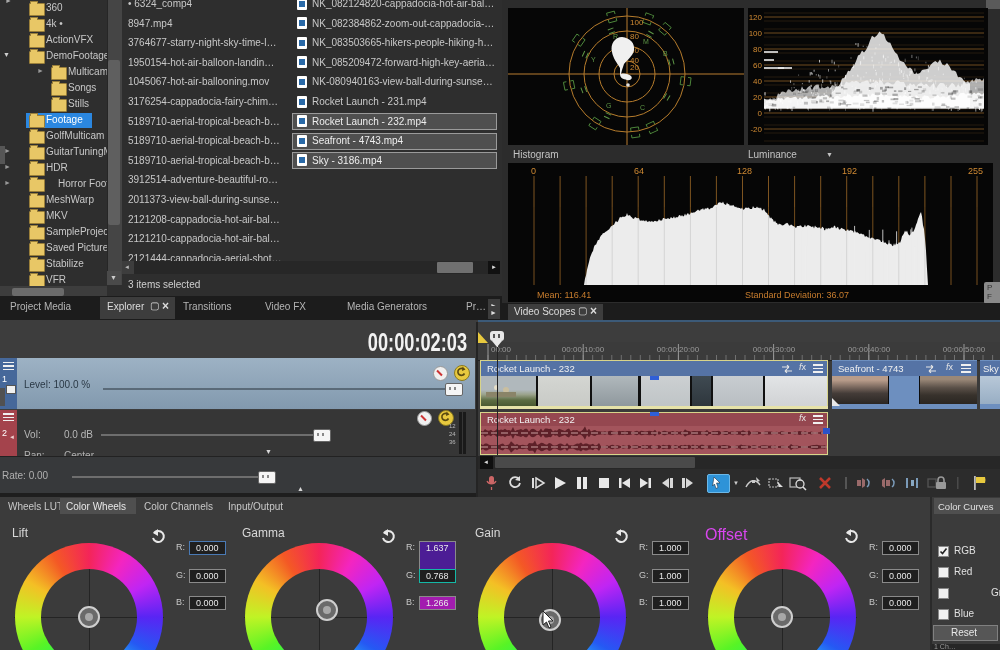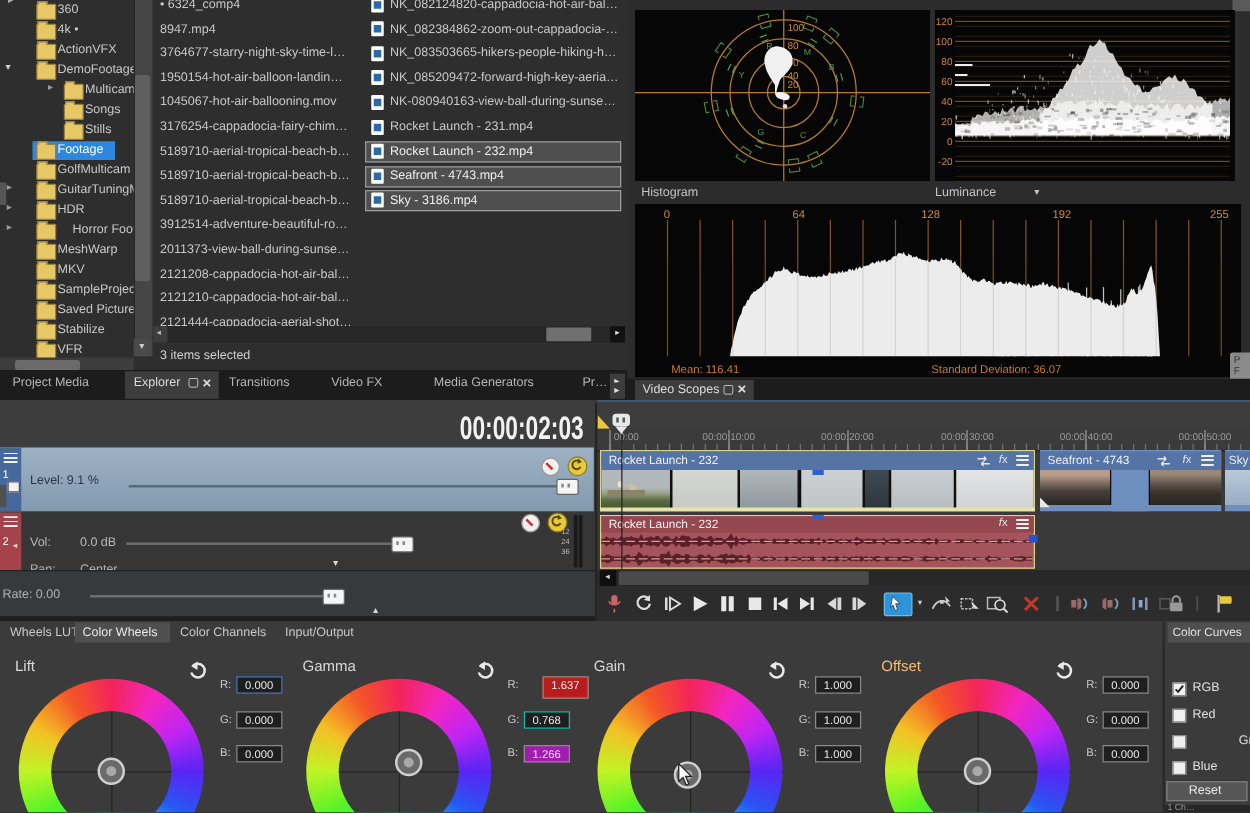--- a/index.html
+++ b/index.html
@@ -809,21 +809,21 @@
       <div style="position:absolute;left:2px;top:3px;font-size:7px;color:#ddd;font-weight:normal;white-space:nowrap;">►</div>
     </div>
 <div style="position:absolute;left:0;top:320px;width:1000px;height:177px;background:#3d3d3d;"></div>
 <div style="position:absolute;left:478px;top:320px;width:522px;height:2px;background:#3c5a78;"></div>
 <div style="position:absolute;left:280px;top:329px;width:187px;text-align:right;font-size:26px;line-height:26px;color:#f2f2f2;font-weight:bold;transform:scaleX(0.7);transform-origin:100% 50%;">00:00:02:03</div>
 <div style="position:absolute;left:0;top:358px;width:475px;height:51px;background:linear-gradient(#9db2c4,#8299ae);"></div>
 <div style="position:absolute;left:0;top:358px;width:17px;height:51px;background:#46689a;"></div>
 <div class="ham" style="left:3px;top:362px;width:11px;height:10px;"></div>
 <div style="position:absolute;left:2px;top:374px;font-size:9px;color:#fff;font-weight:normal;white-space:nowrap;">1</div>
 <div style="position:absolute;left:6px;top:385px;width:8px;height:7px;background:#f0f0f0;border:1px solid #555;"></div>
-<div style="position:absolute;left:24px;top:379px;font-size:10px;color:#2a3845;font-weight:normal;white-space:nowrap;">Level: 9.1 %</div>
+<div style="position:absolute;left:24px;top:379px;font-size:10px;color:#2a3845;font-weight:normal;white-space:nowrap;">Level: 100.0 %</div>
 <div style="position:absolute;left:103px;top:388px;width:352px;height:2px;background:#5a6a78;"></div>
 <div style="position:absolute;left:445px;top:383px;width:16px;height:11px;background:#f5f5f5;border:1px solid #666;border-radius:2px;">
       <div style="position:absolute;left:3px;top:3px;width:2px;height:3px;background:#888;"></div>
       <div style="position:absolute;left:8px;top:3px;width:2px;height:3px;background:#888;"></div>
     </div>
 <div style="position:absolute;left:433px;top:366px;width:13px;height:13px;border-radius:50%;background:#f0f0f0;border:1px solid #999;">
       <div style="position:absolute;left:2px;top:5px;width:7px;height:2px;background:#c33;transform:rotate(45deg);"></div>
     </div>
 <div style="position:absolute;left:454px;top:365px;width:14px;height:14px;border-radius:50%;background:#e8c93e;border:1px solid #8a7a20;">
       <svg width="14" height="14" style="position:absolute;left:-1px;top:-1px;">
@@ -1150,21 +1150,21 @@
     </svg>
 <div style="position:absolute;left:319px;top:543px;width:1px;height:107px;background:#242424;"></div>
 <div style="position:absolute;left:244px;top:617px;width:150px;height:1px;background:#242424;"></div>
 <div style="position:absolute;left:245px;top:543px;width:148px;height:148px;border-radius:50%;background:conic-gradient(from 0deg,hsl(345,90%,55%) 0deg,hsl(315,90%,55%) 30deg,hsl(285,90%,55%) 60deg,hsl(255,90%,55%) 90deg,hsl(225,90%,55%) 120deg,hsl(195,90%,55%) 150deg,hsl(165,90%,55%) 180deg,hsl(135,90%,55%) 210deg,hsl(105,90%,55%) 240deg,hsl(75,90%,55%) 270deg,hsl(45,90%,55%) 300deg,hsl(15,90%,55%) 330deg,hsl(345,90%,55%) 360deg);"></div>
 <div style="position:absolute;left:271px;top:569px;width:96px;height:96px;border-radius:50%;background:#3b3b3b;"></div>
 <div style="position:absolute;left:319px;top:569px;width:1px;height:96px;background:#242424;"></div>
 <div style="position:absolute;left:271px;top:617px;width:96px;height:1px;background:#242424;"></div>
 <div style="position:absolute;left:316px;top:599px;width:22px;height:22px;border-radius:50%;background:#6a6a6a;border:2px solid #cfcfcf;box-sizing:border-box;"></div>
 <div style="position:absolute;left:323px;top:606px;width:8px;height:8px;border-radius:50%;background:#a8a8a8;"></div>
 <div style="position:absolute;left:406px;top:542.0px;font-size:9px;color:#c8c8c8;font-weight:normal;white-space:nowrap;">R:</div>
-<div style="position:absolute;left:419px;top:541.0px;width:37px;height:18px;background:#b91c1c;border:1px solid #8a8a8a;box-sizing:border-box;margin-left:15px;">
+<div style="position:absolute;left:419px;top:541.0px;width:37px;height:29px;background:#4c1d95;border:1px solid #8a8a8a;box-sizing:border-box;">
       <div style="position:absolute;left:6px;top:1px;font-size:9px;color:#e8e8e8;font-weight:normal;white-space:nowrap;">1.637</div>
     </div>
 <div style="position:absolute;left:406px;top:569.5px;font-size:9px;color:#c8c8c8;font-weight:normal;white-space:nowrap;">G:</div>
 <div style="position:absolute;left:419px;top:568.5px;width:37px;height:14px;background:#1f1f1f;border:1px solid #14b8a6;box-sizing:border-box;">
       <div style="position:absolute;left:6px;top:1px;font-size:9px;color:#e8e8e8;font-weight:normal;white-space:nowrap;">0.768</div>
     </div>
 <div style="position:absolute;left:406px;top:597.0px;font-size:9px;color:#c8c8c8;font-weight:normal;white-space:nowrap;">B:</div>
 <div style="position:absolute;left:419px;top:596.0px;width:37px;height:14px;background:#a21caf;border:1px solid #8a8a8a;box-sizing:border-box;">
       <div style="position:absolute;left:6px;top:1px;font-size:9px;color:#e8e8e8;font-weight:normal;white-space:nowrap;">1.266</div>
     </div>
@@ -1188,21 +1188,21 @@
       <div style="position:absolute;left:6px;top:1px;font-size:9px;color:#e8e8e8;font-weight:normal;white-space:nowrap;">1.000</div>
     </div>
 <div style="position:absolute;left:639px;top:569.5px;font-size:9px;color:#c8c8c8;font-weight:normal;white-space:nowrap;">G:</div>
 <div style="position:absolute;left:652px;top:568.5px;width:37px;height:14px;background:#1f1f1f;border:1px solid #8a8a8a;box-sizing:border-box;">
       <div style="position:absolute;left:6px;top:1px;font-size:9px;color:#e8e8e8;font-weight:normal;white-space:nowrap;">1.000</div>
     </div>
 <div style="position:absolute;left:639px;top:597.0px;font-size:9px;color:#c8c8c8;font-weight:normal;white-space:nowrap;">B:</div>
 <div style="position:absolute;left:652px;top:596.0px;width:37px;height:14px;background:#1f1f1f;border:1px solid #8a8a8a;box-sizing:border-box;">
       <div style="position:absolute;left:6px;top:1px;font-size:9px;color:#e8e8e8;font-weight:normal;white-space:nowrap;">1.000</div>
     </div>
-<div style="position:absolute;left:705px;top:526px;font-size:12px;color:#fdba74;font-weight:normal;white-space:nowrap;">Offset</div>
+<div style="position:absolute;left:705px;top:526px;font-size:16px;color:#d946ef;font-weight:normal;white-space:nowrap;">Offset</div>
 <svg class="abs" style="left:843px;top:528px;" width="17" height="17" viewBox="0 0 17 17">
       <g transform="scale(-1,1) translate(-17,0)">
         <path d="M13,5 A5.5,5.5 0 1 0 14,10" fill="none" stroke="#e8e8e8" stroke-width="2"></path>
         <path d="M9,1 L14,5 L9,8 Z" fill="#e8e8e8"></path>
       </g>
     </svg>
 <div style="position:absolute;left:782px;top:543px;width:1px;height:107px;background:#242424;"></div>
 <div style="position:absolute;left:707px;top:617px;width:150px;height:1px;background:#242424;"></div>
 <div style="position:absolute;left:708px;top:543px;width:148px;height:148px;border-radius:50%;background:conic-gradient(from 0deg,hsl(345,90%,55%) 0deg,hsl(315,90%,55%) 30deg,hsl(285,90%,55%) 60deg,hsl(255,90%,55%) 90deg,hsl(225,90%,55%) 120deg,hsl(195,90%,55%) 150deg,hsl(165,90%,55%) 180deg,hsl(135,90%,55%) 210deg,hsl(105,90%,55%) 240deg,hsl(75,90%,55%) 270deg,hsl(45,90%,55%) 300deg,hsl(15,90%,55%) 330deg,hsl(345,90%,55%) 360deg);"></div>
 <div style="position:absolute;left:734px;top:569px;width:96px;height:96px;border-radius:50%;background:#3b3b3b;"></div>

